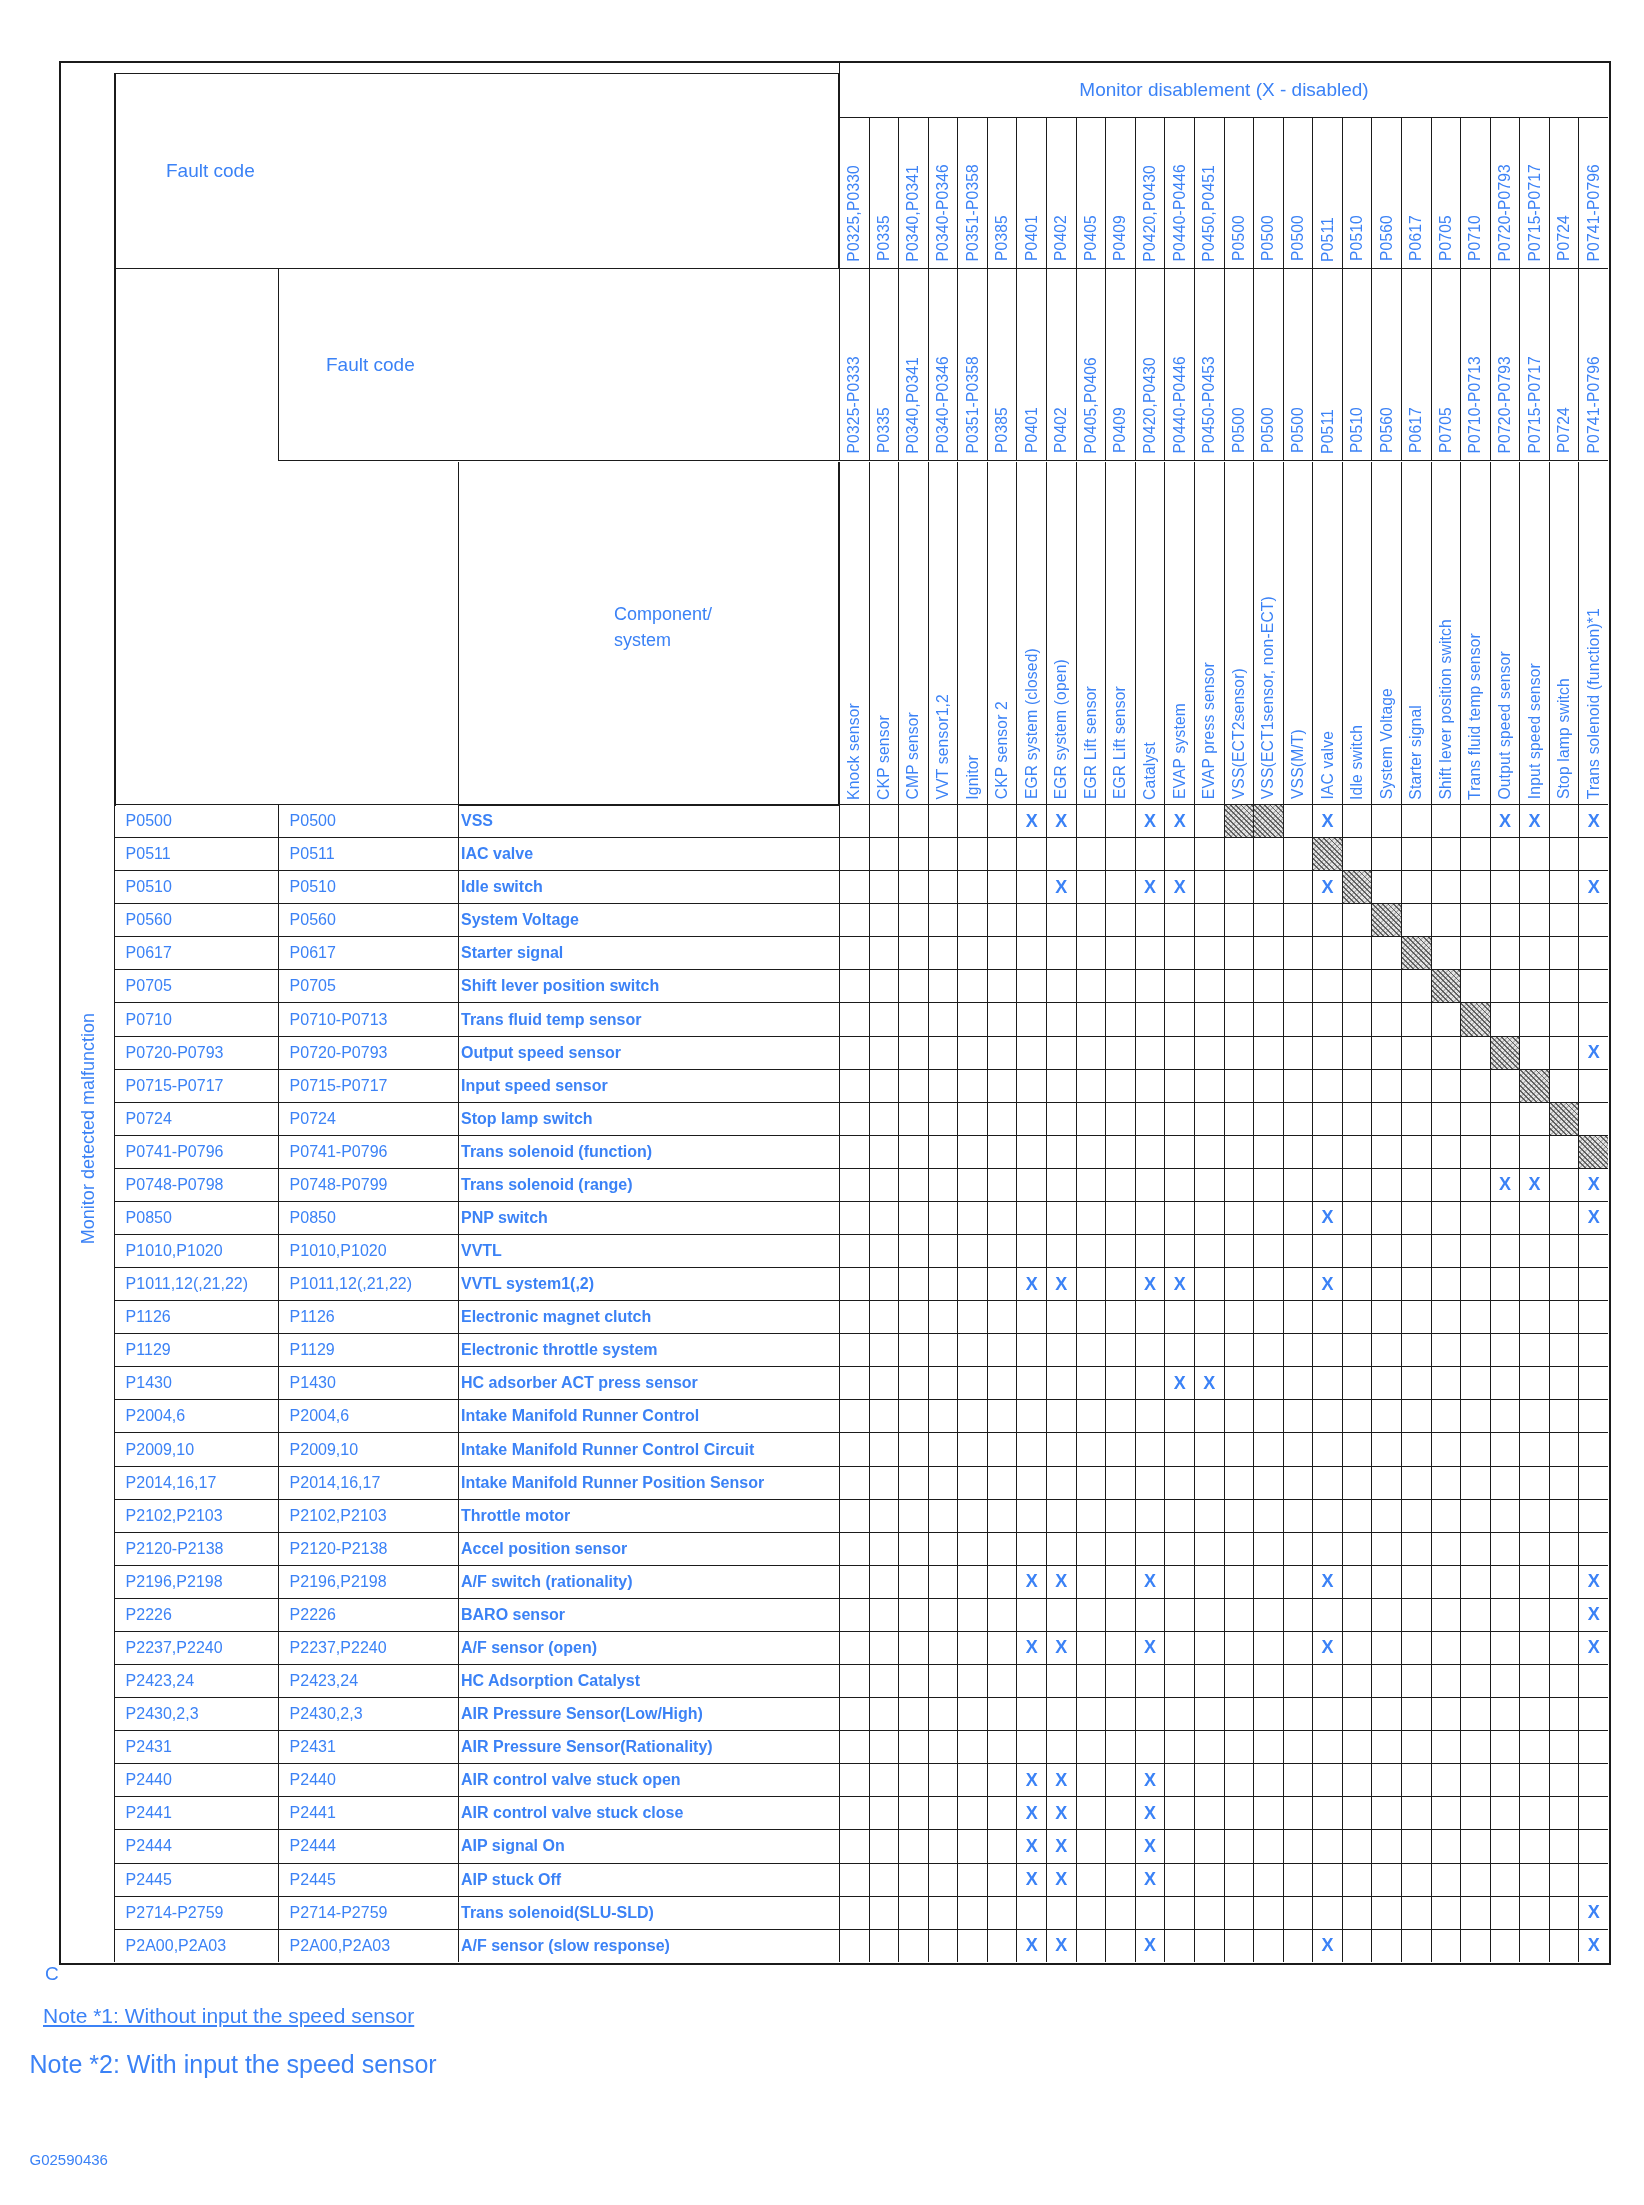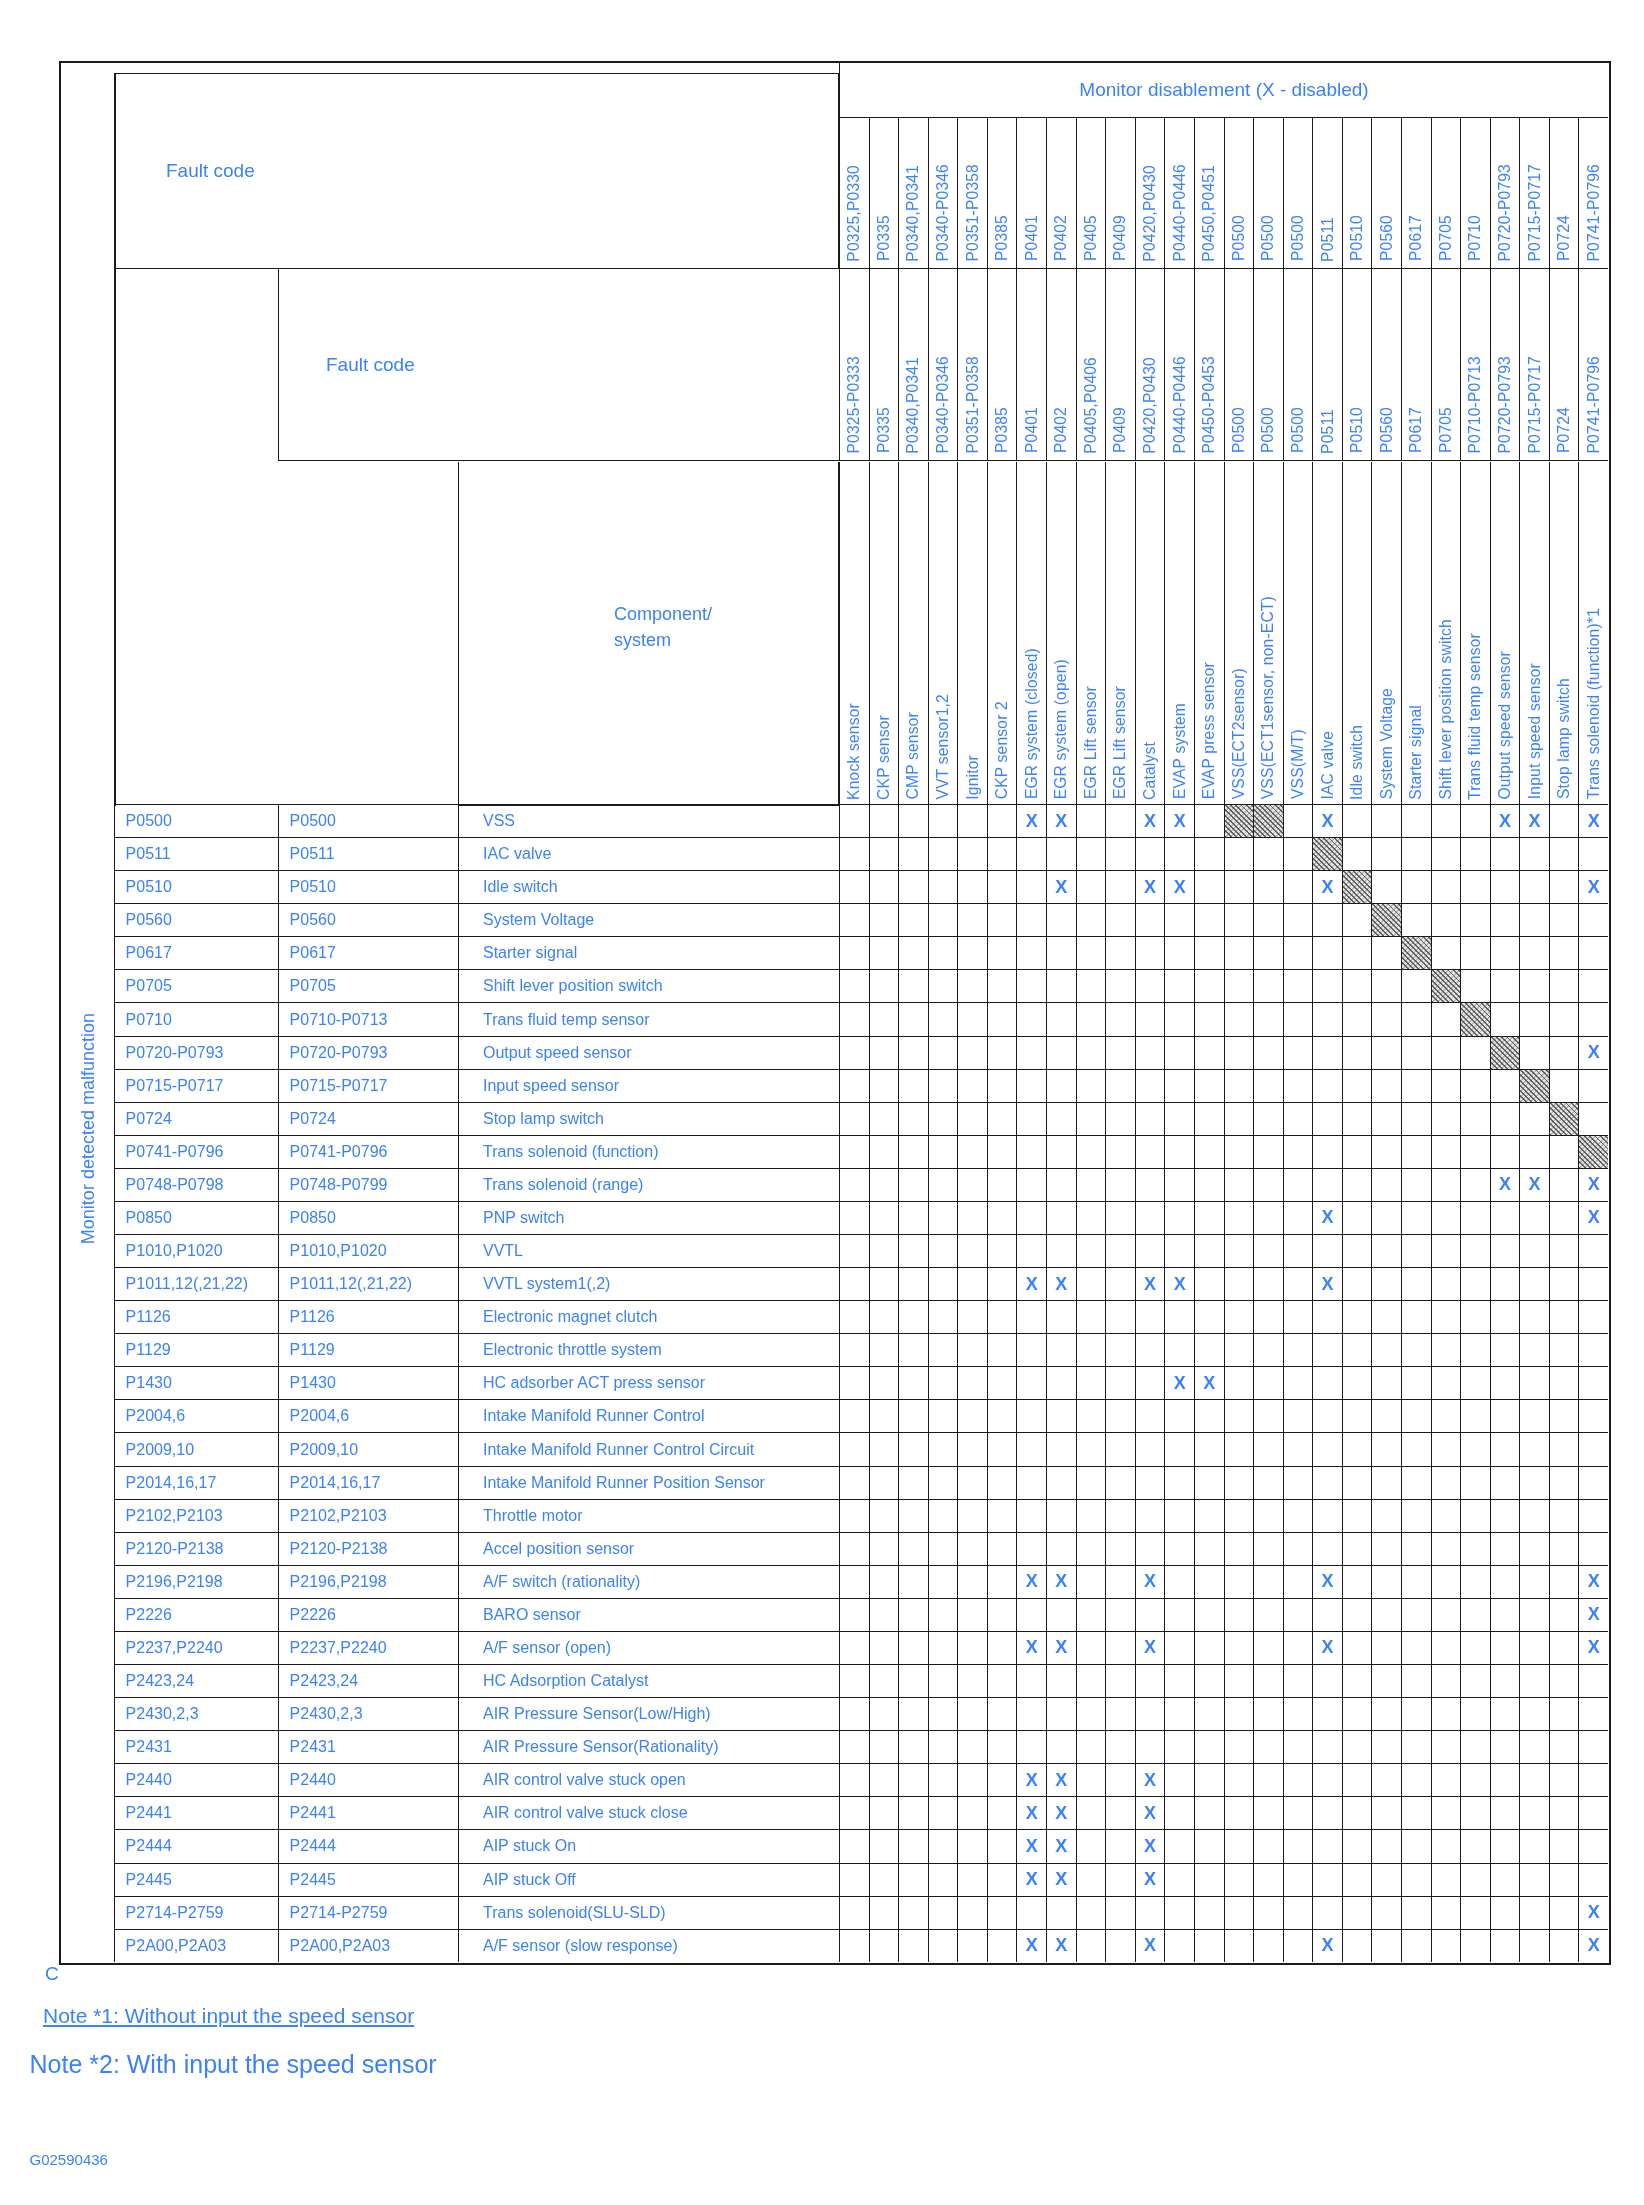--- a/index.html
+++ b/index.html
@@ -41,21 +41,21 @@
 
   .strip { position:absolute; left:0; top:0; width:53px; height:100%; }
   .strip .vtext { position:absolute; left:50%; top:950px; transform:translateX(-50%) rotate(180deg); font-size:18px; }
 
   .rows { position:absolute; left:53px; top:741px; width:1494px; height:1158px; border-top:1.6px solid #1b1b1b; display:flex; flex-direction:column; }
   .trow { flex:1 1 0; display:flex; border-bottom:1.6px solid #1b1b1b; }
   .trow:last-child { border-bottom:none; }
   .cell { display:flex; align-items:center; }
   .fc1 { flex:0 0 164px; border-left:1.6px solid #1b1b1b; padding-left:10.6px; font-size:16px; }
   .fc2 { flex:0 0 180px; border-left:1.6px solid #1b1b1b; padding-left:10.6px; font-size:16px; }
-  .comp { flex:0 0 381px; border-left:1.6px solid #1b1b1b; padding-left:24px; font-size:16px; }
+  .comp { flex:0 0 381px; border-left:1.6px solid #1b1b1b; padding-left:2px; font-size:16px;font-weight:bold; }
   .mwrap { flex:1 1 0; display:flex; }
   .mcell { flex:1 1 0; border-left:1.6px solid #1b1b1b; display:flex; align-items:center; justify-content:center; font-size:18px; font-weight:bold; }
   .hatch {
     background-color:#e3e3e3;
     background-image:
       repeating-linear-gradient(45deg,  rgba(85,85,85,.9) 0 1.3px, rgba(230,230,230,.4) 1.3px 3.7px),
       repeating-linear-gradient(135deg, rgba(85,85,85,.55) 0 1.3px, transparent 1.3px 3.7px);
   }
 
   .corner-c { position:absolute; left:45px; top:1963px; font-size:19px; }
@@ -1353,21 +1353,21 @@
             <div class="cell mcell"></div>
             <div class="cell mcell"></div>
             <div class="cell mcell"></div>
             <div class="cell mcell"></div>
             <div class="cell mcell"></div>
           </div>
         </div>
         <div class="trow">
           <div class="cell fc1">P2444</div>
           <div class="cell fc2">P2444</div>
-          <div class="cell comp">AIP stuck On</div>
+          <div class="cell comp">AIP signal On</div>
           <div class="mwrap">
             <div class="cell mcell"></div>
             <div class="cell mcell"></div>
             <div class="cell mcell"></div>
             <div class="cell mcell"></div>
             <div class="cell mcell"></div>
             <div class="cell mcell"></div>
             <div class="cell mcell">X</div>
             <div class="cell mcell">X</div>
             <div class="cell mcell"></div>

